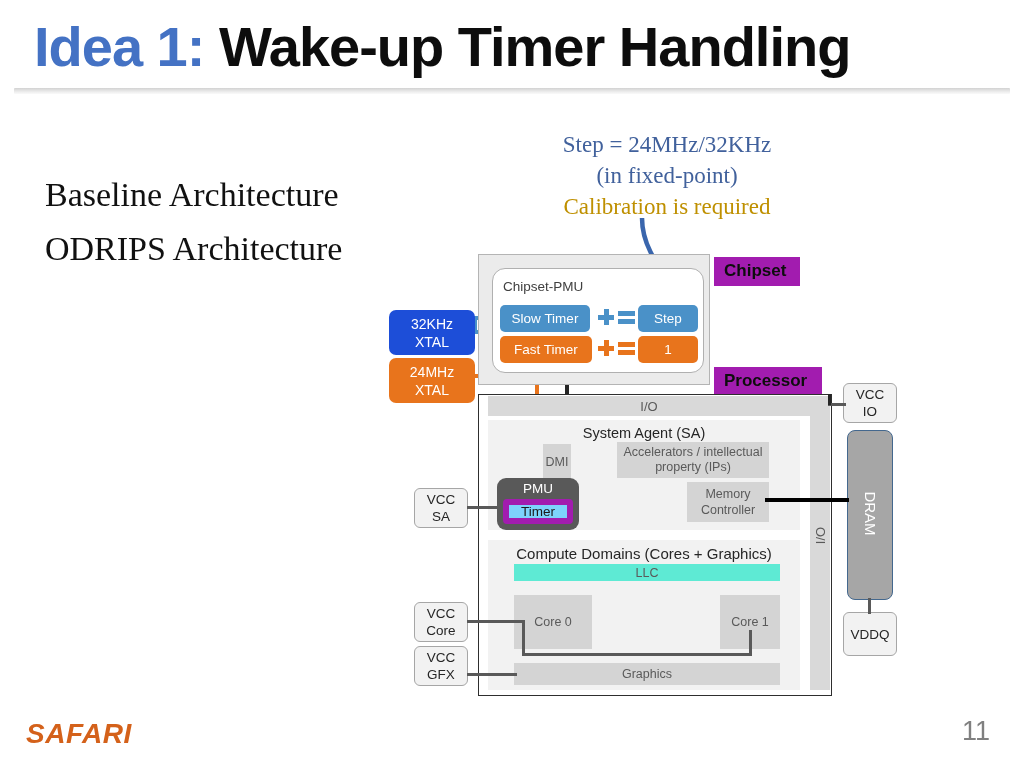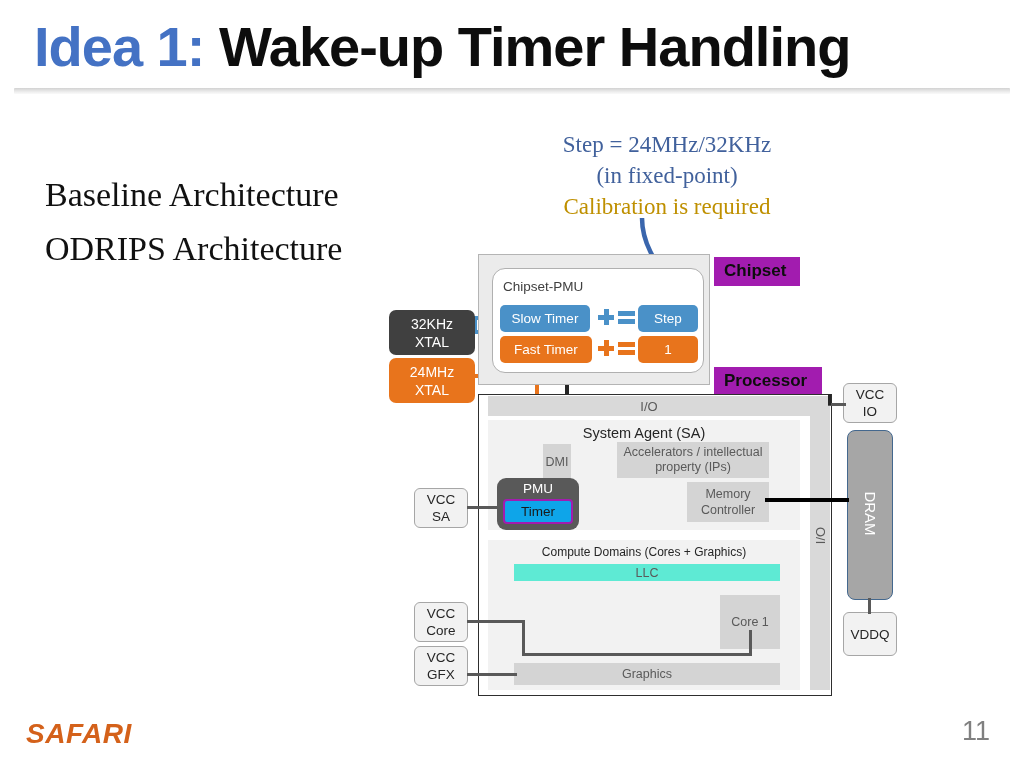--- a/index.html
+++ b/index.html
@@ -161,21 +161,21 @@
     color: #ffffff;
     font-size: 14px;
     line-height: 18px;
     text-align: center;
     display: flex;
     flex-direction: column;
     align-items: center;
     justify-content: center;
     box-sizing: border-box;
   }
-  #xtal-32khz { left: 389px; top: 310px; width: 86px; height: 45px; background: #404040; }
+  #xtal-32khz { left: 389px; top: 310px; width: 86px; height: 45px; background: #1d4ed8; }
   #xtal-24mhz { left: 389px; top: 358px; width: 86px; height: 45px; background: #e8741c; }
 
   
   .processor-shell {
     left: 478px; top: 394px; width: 354px; height: 302px;
     background: #ffffff;
     border: 1.6px solid #2e2e2e;
   }
   .io-top {
     left: 488px; top: 396px; width: 322px; height: 20px;
@@ -219,34 +219,34 @@
     left: 497px; top: 478px; width: 82px; height: 52px;
     background: #595959;
     border-radius: 9px;
   }
   .pmu-label {
     position: absolute; left: 497px; top: 481px; width: 82px;
     text-align: center; font-size: 13.5px; color: #ffffff;
   }
   .timer-block {
     left: 503px; top: 499px; width: 70px; height: 25px;
-    background: #0ea5e9;
-    border: 2px solid #a21caf;
+    background: #7dd3fc;
+    border: 6px solid #a21caf;
     border-radius: 4px;
     color: #1a1a1a; font-size: 13.5px;
     display: flex; align-items: center; justify-content: center;
   }
 
   .cd-block {
     left: 488px; top: 540px; width: 312px; height: 150px;
     background: #f2f2f2;
   }
   .cd-title {
     position: absolute; left: 488px; top: 545px; width: 312px;
-    text-align: center; font-size: 12px; color: #262626;
+    text-align: center; font-size: 15px; color: #262626;
   }
   #blk-llc      { left: 514px; top: 564px; width: 266px; height: 17px; background:#5eead4; }
   #blk-core0    { left: 514px; top: 595px; width: 78px; height: 54px; }
   #blk-core1    { left: 720px; top: 595px; width: 60px; height: 54px; }
   #blk-graphics { left: 514px; top: 663px; width: 266px; height: 22px; }
 
   
   .vcc {
     position: absolute;
     background: #f2f2f2;
@@ -383,20 +383,21 @@
   <div class="inner-gray" id="blk-memc">Memory Controller</div>
   <div class="inner-gray" id="blk-ips">Accelerators / intellectual property (IPs)</div>
 
   <div class="box pmu-block"></div>
   <div class="pmu-label">PMU</div>
   <div class="box timer-block">Timer</div>
 
   <div class="box cd-block"></div>
   <div class="cd-title">Compute Domains (Cores + Graphics)</div>
   <div class="inner-gray" id="blk-llc">LLC</div>
+  <div class="inner-gray" id="blk-core0">Core 0</div>
   <div class="inner-gray" id="blk-core1">Core 1</div>
   <div class="inner-gray" id="blk-graphics">Graphics</div>
 
   <div class="vcc" id="vcc-sa">
     <span>VCC</span>
     <span>SA</span>
   </div>
   <div class="vcc" id="vcc-core">
     <span>VCC</span>
     <span>Core</span>

